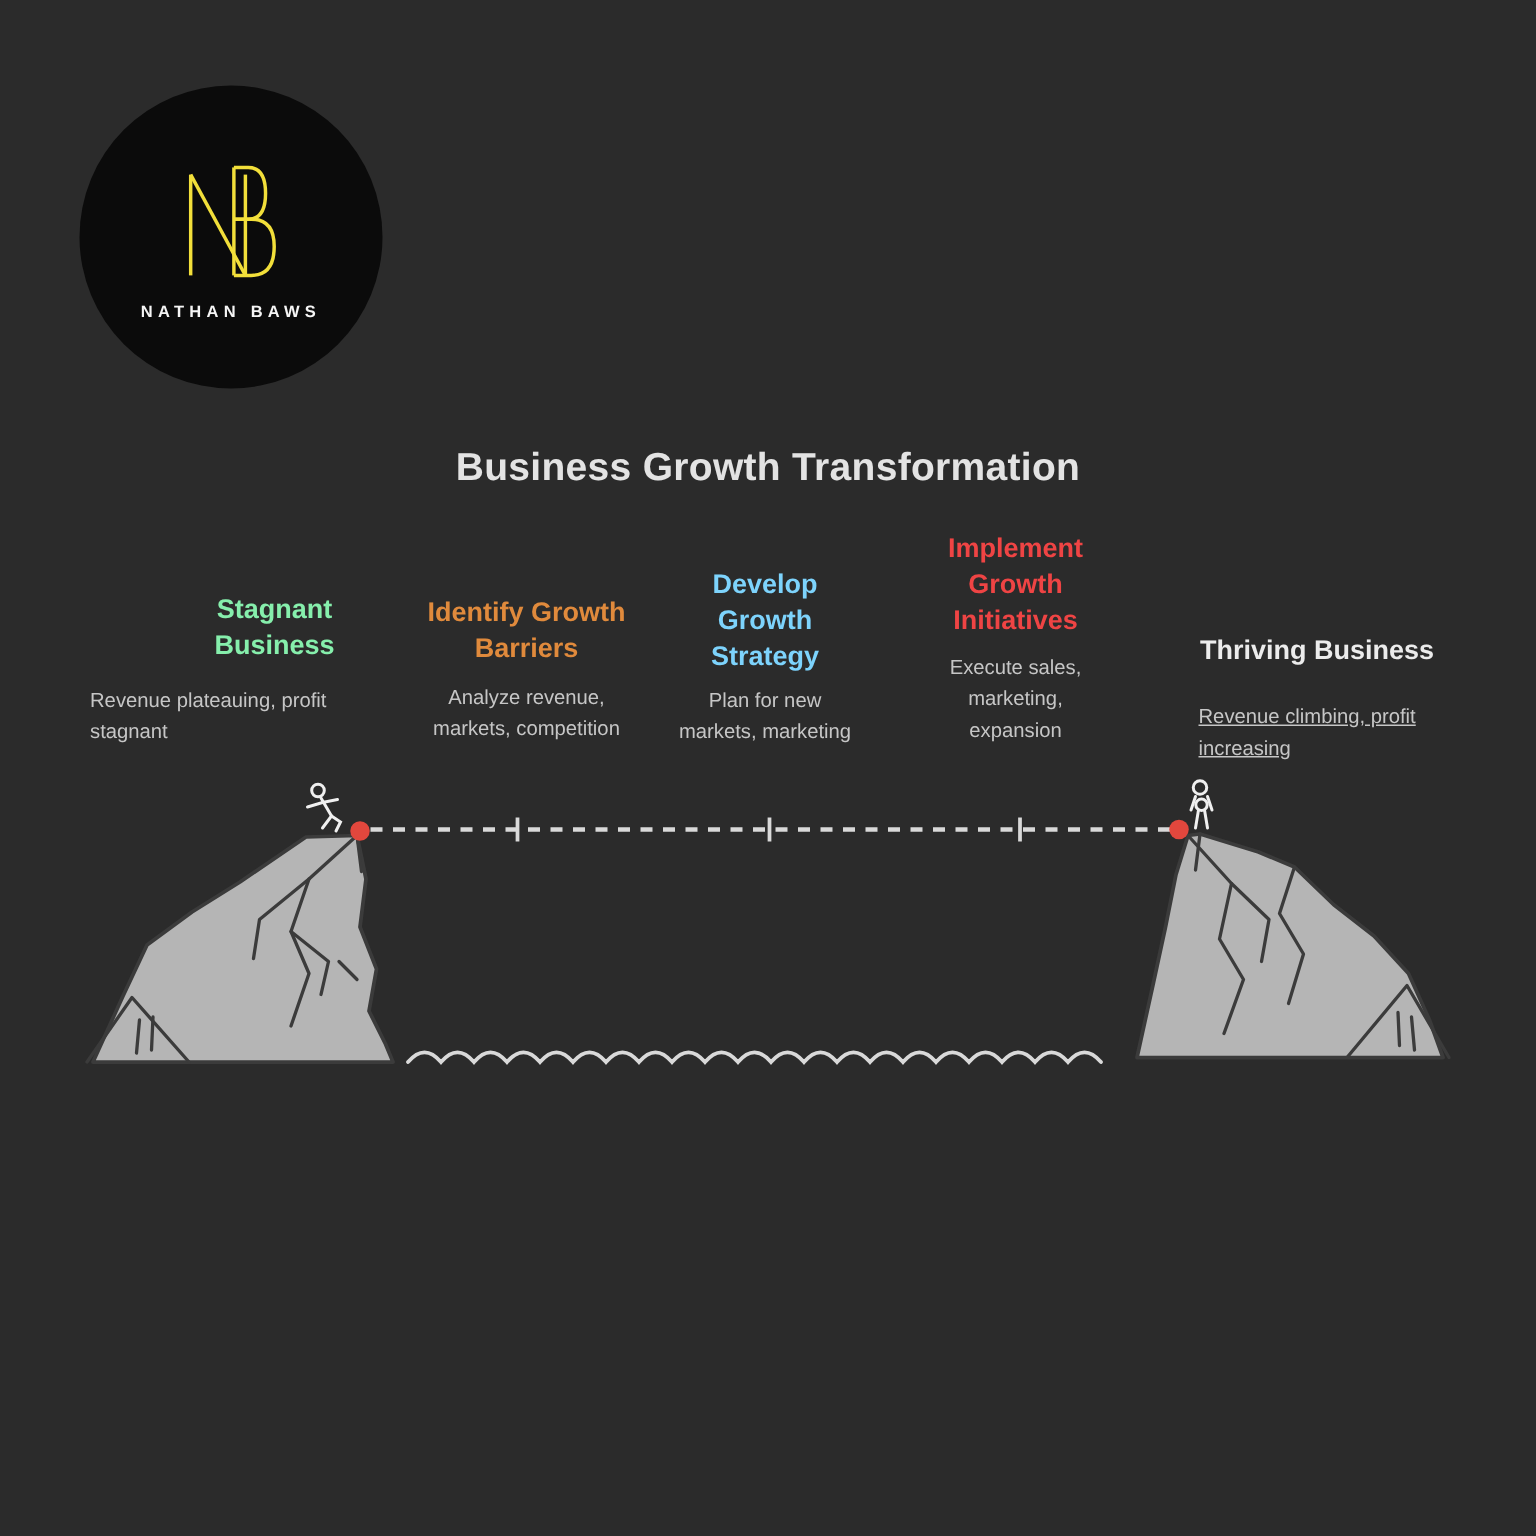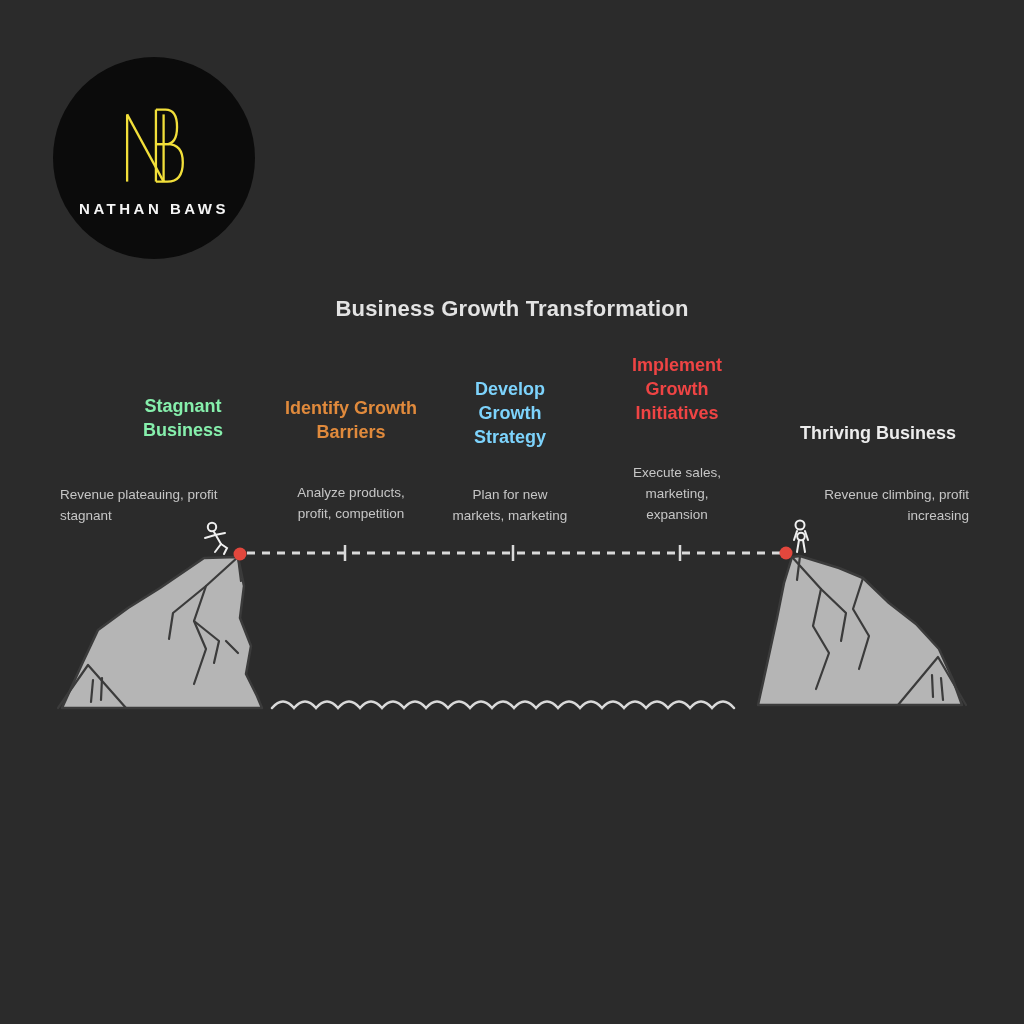--- a/index.html
+++ b/index.html
@@ -10,46 +10,46 @@
   }
   .abs{position:absolute;}
 
   
   .logo{
     left:53px;top:57px;width:202px;height:202px;border-radius:50%;
     background:#0b0b0b;display:flex;flex-direction:column;align-items:center;justify-content:center;
   }
   .logo svg{display:block;}
   .logo-name{
-    margin-top:4px;color:#f5f5f5;font-size:15px;font-weight:700;letter-spacing:3.5px;text-align:center;
+    margin-top:4px;color:#f5f5f5;font-size:11px;font-weight:700;letter-spacing:3.5px;text-align:center;
   }
 
   
   .title{
     left:0;top:296px;width:1024px;text-align:center;
-    color:#e3e3e3;font-size:22px;font-weight:700;letter-spacing:.2px;
+    color:#e3e3e3;font-size:26px;font-weight:700;letter-spacing:.2px;
   }
 
   
   .stage-heading{
     font-weight:700;font-size:18px;line-height:24px;text-align:center;
   }
   .stage-desc{
-    color:#c6c6c6;font-size:13.5px;line-height:21px;text-align:center;margin-top:28px;
+    color:#c6c6c6;font-size:13.5px;line-height:21px;text-align:center;
   }
   .h1{left:113px;top:394px;width:140px;}
   .d1{left:60px; top:456px;width:168px;text-align:left;}
   .h2{left:272px;top:396px;width:158px;}
   .d2{left:287px;top:454px;width:128px;}
   .h3{left:462px;top:377px;width:96px;}
   .d3{left:450px;top:456px;width:120px;}
   .h4{left:623px;top:353px;width:108px;}
   .d4{left:627px;top:434px;width:100px;}
   .h5{left:778px;top:421px;width:200px;text-align:center;}
-  .d5{left:799px;top:456px;width:170px;text-align:right;}
+  .d5{left:799px;top:467px;width:170px;text-align:left;text-decoration:underline;}
 
   
   .scene{left:0;top:0;width:1024px;height:1024px;}
 </style>
 </head>
 <body>
 
 <div class="abs logo">
   <svg width="96" height="96" viewBox="0 0 100 100">
     <g fill="none" stroke="#f2df3a" stroke-width="2.4">
@@ -63,21 +63,21 @@
   </svg>
   <div class="logo-name">NATHAN BAWS</div>
 </div>
 
 <div class="abs title">Business Growth Transformation</div>
 
 <div class="abs stage-heading h1" style="color: #86efac;">Stagnant Business</div>
 <div class="abs stage-desc d1">Revenue plateauing, profit stagnant</div>
 
 <div class="abs stage-heading h2" style="color: rgb(224, 138, 60);">Identify Growth Barriers</div>
-<div class="abs stage-desc d2">Analyze products, profit, competition</div>
+<div class="abs stage-desc d2">Analyze revenue, markets, competition</div>
 
 <div class="abs stage-heading h3" style="color: #7dd3fc;">Develop Growth Strategy</div>
 <div class="abs stage-desc d3">Plan for new markets, marketing</div>
 
 <div class="abs stage-heading h4" style="color: #ef4444;">Implement Growth Initiatives</div>
 <div class="abs stage-desc d4">Execute sales, marketing, expansion</div>
 
 <div class="abs stage-heading h5" style="color: rgb(236, 236, 236);">Thriving Business</div>
 <div class="abs stage-desc d5">Revenue climbing, profit increasing</div>
 

